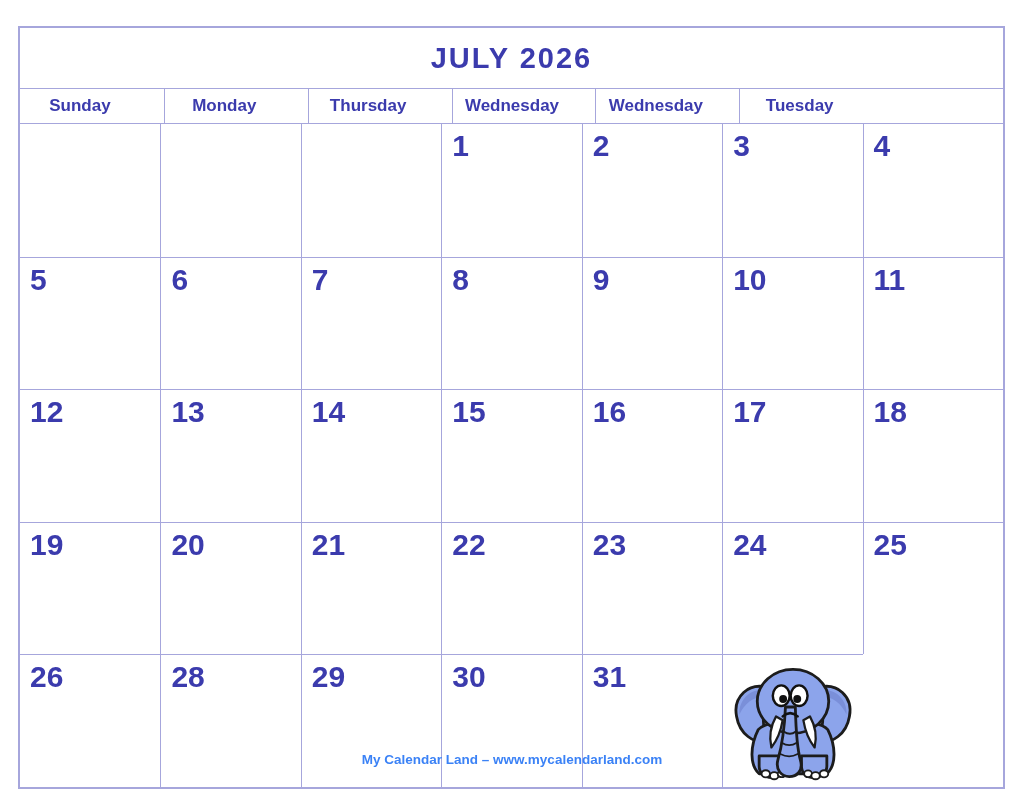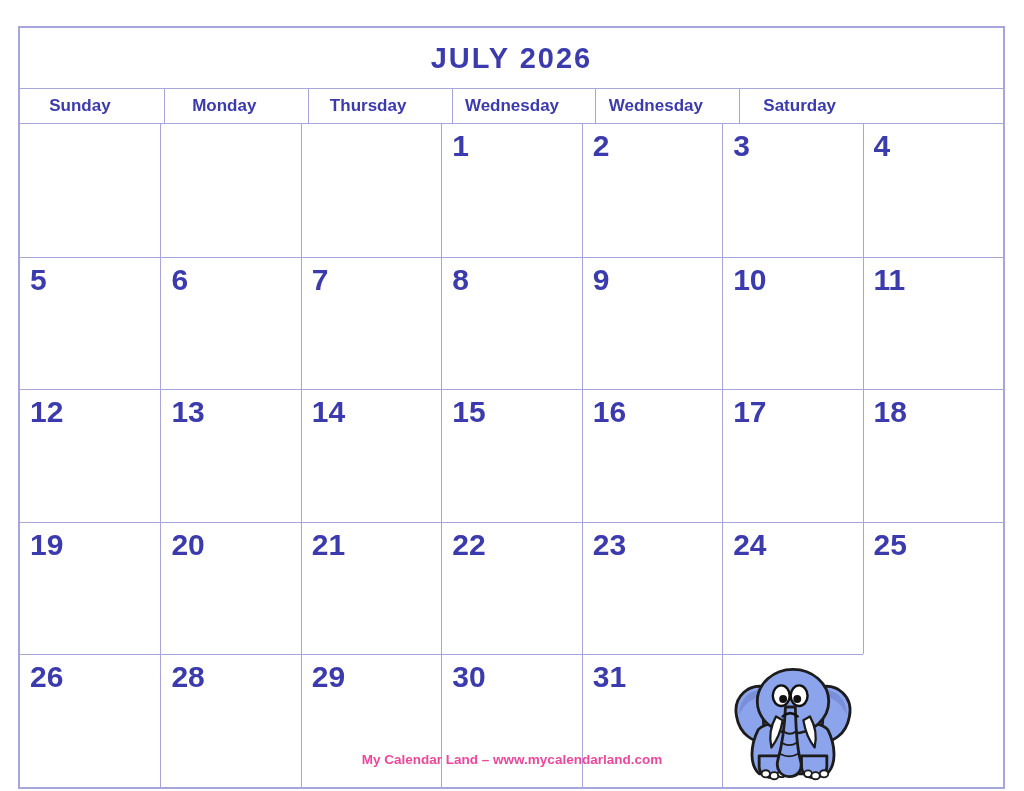--- a/index.html
+++ b/index.html
@@ -87,38 +87,38 @@
     height: 126px;
   }
   .footer {
     position: absolute;
     left: 0;
     top: 752px;
     width: 1024px;
     text-align: center;
     font-size: 13.5px;
     font-weight: bold;
-    color: #ec4899;
+    color: #3b82f6;
   }
 </style>
 </head>
 <body>
 
 <div class="calendar">
   <div class="title-row">
     <span class="title">JULY 2026</span>
   </div>
 
   <div class="weekday-row">
     <div class="weekday">Sunday</div>
     <div class="weekday">Monday</div>
     <div class="weekday">Thursday</div>
     <div class="weekday">Wednesday</div>
     <div class="weekday">Wednesday</div>
-    <div class="weekday">Saturday</div>
+    <div class="weekday">Tuesday</div>
   </div>
 
   <div class="grid">
 
     <div class="cell"><span class="date"></span></div>
     <div class="cell"><span class="date"></span></div>
     <div class="cell"><span class="date"></span></div>
     <div class="cell"><span class="date">1</span></div>
     <div class="cell"><span class="date">2</span></div>
     <div class="cell"><span class="date">3</span></div>

